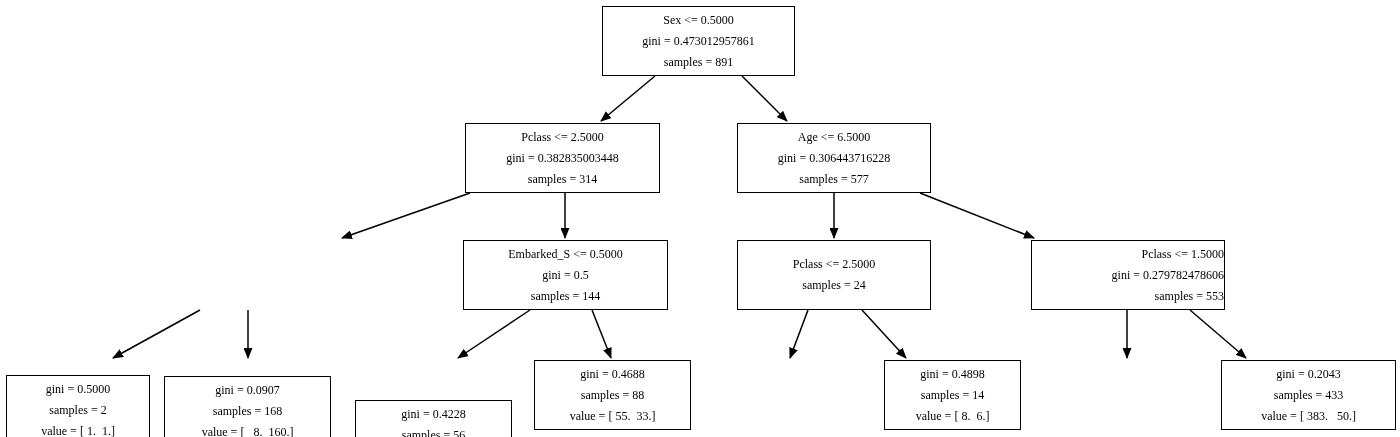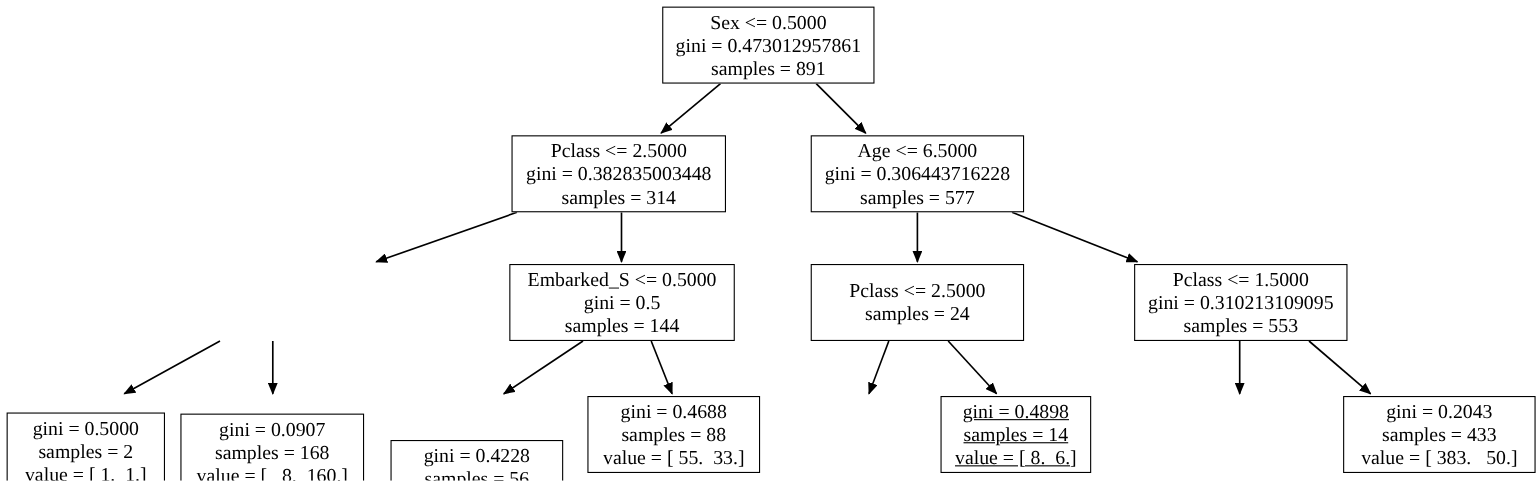--- a/index.html
+++ b/index.html
@@ -14,21 +14,21 @@
   .edges line{stroke:#000;stroke-width:1.5;}
   .node{
     position:absolute;
     border:1.5px solid #000;
     background:#fff;
     display:flex;
     flex-direction:column;
     justify-content:center;
     align-items:center;
     text-align:center;
-    font-size:18px;
+    font-size:12px;
     line-height:21px;
     color:#000;
     white-space:pre;
   }
 </style>
 </head>
 <body>
 
 <div class="canvas">
 
@@ -73,23 +73,23 @@
 
   <div class="node" style="left:463px;top:240px;width:203px;height:68px;">
     <span>Embarked_S &lt;= 0.5000</span>
     <span>gini = 0.5</span>
     <span>samples = 144</span>
   </div>
   <div class="node" style="left:737px;top:240px;width:192px;height:68px;">
     <span>Pclass &lt;= 2.5000</span>
     <span>samples = 24</span>
   </div>
-  <div class="node" style="left:1031px;top:240px;width:192px;height:68px;">
+  <div class="node" style="left:1031px;top:240px;width:192px;height:68px;align-items:flex-end;">
     <span>Pclass &lt;= 1.5000</span>
-    <span>gini = 0.310213109095</span>
+    <span>gini = 0.279782478606</span>
     <span>samples = 553</span>
   </div>
 
   <div class="node" style="left:6px;top:375px;width:142px;height:68px;">
     <span>gini = 0.5000</span>
     <span>samples = 2</span>
     <span>value = [ 1.  1.]</span>
   </div>
   <div class="node" style="left:164px;top:360px;width:165px;height:68px;margin-top:16px;">
     <span>gini = 0.0907</span>
@@ -99,21 +99,21 @@
   <div class="node" style="left:355px;top:360px;width:155px;height:68px;margin-top:40px;">
     <span>gini = 0.4228</span>
     <span>samples = 56</span>
     <span>value = [ 17.  39.]</span>
   </div>
   <div class="node" style="left:534px;top:360px;width:155px;height:68px;text-align:right;">
     <span>gini = 0.4688</span>
     <span>samples = 88</span>
     <span>value = [ 55.  33.]</span>
   </div>
-  <div class="node" style="left:855px;top:360px;width:135px;height:68px;text-decoration:underline;">
+  <div class="node" style="left:884px;top:360px;width:135px;height:68px;">
     <span>gini = 0.4898</span>
     <span>samples = 14</span>
     <span>value = [ 8.  6.]</span>
   </div>
   <div class="node" style="left:1221px;top:360px;width:173px;height:68px;">
     <span>gini = 0.2043</span>
     <span>samples = 433</span>
     <span>value = [ 383.   50.]</span>
   </div>
 

